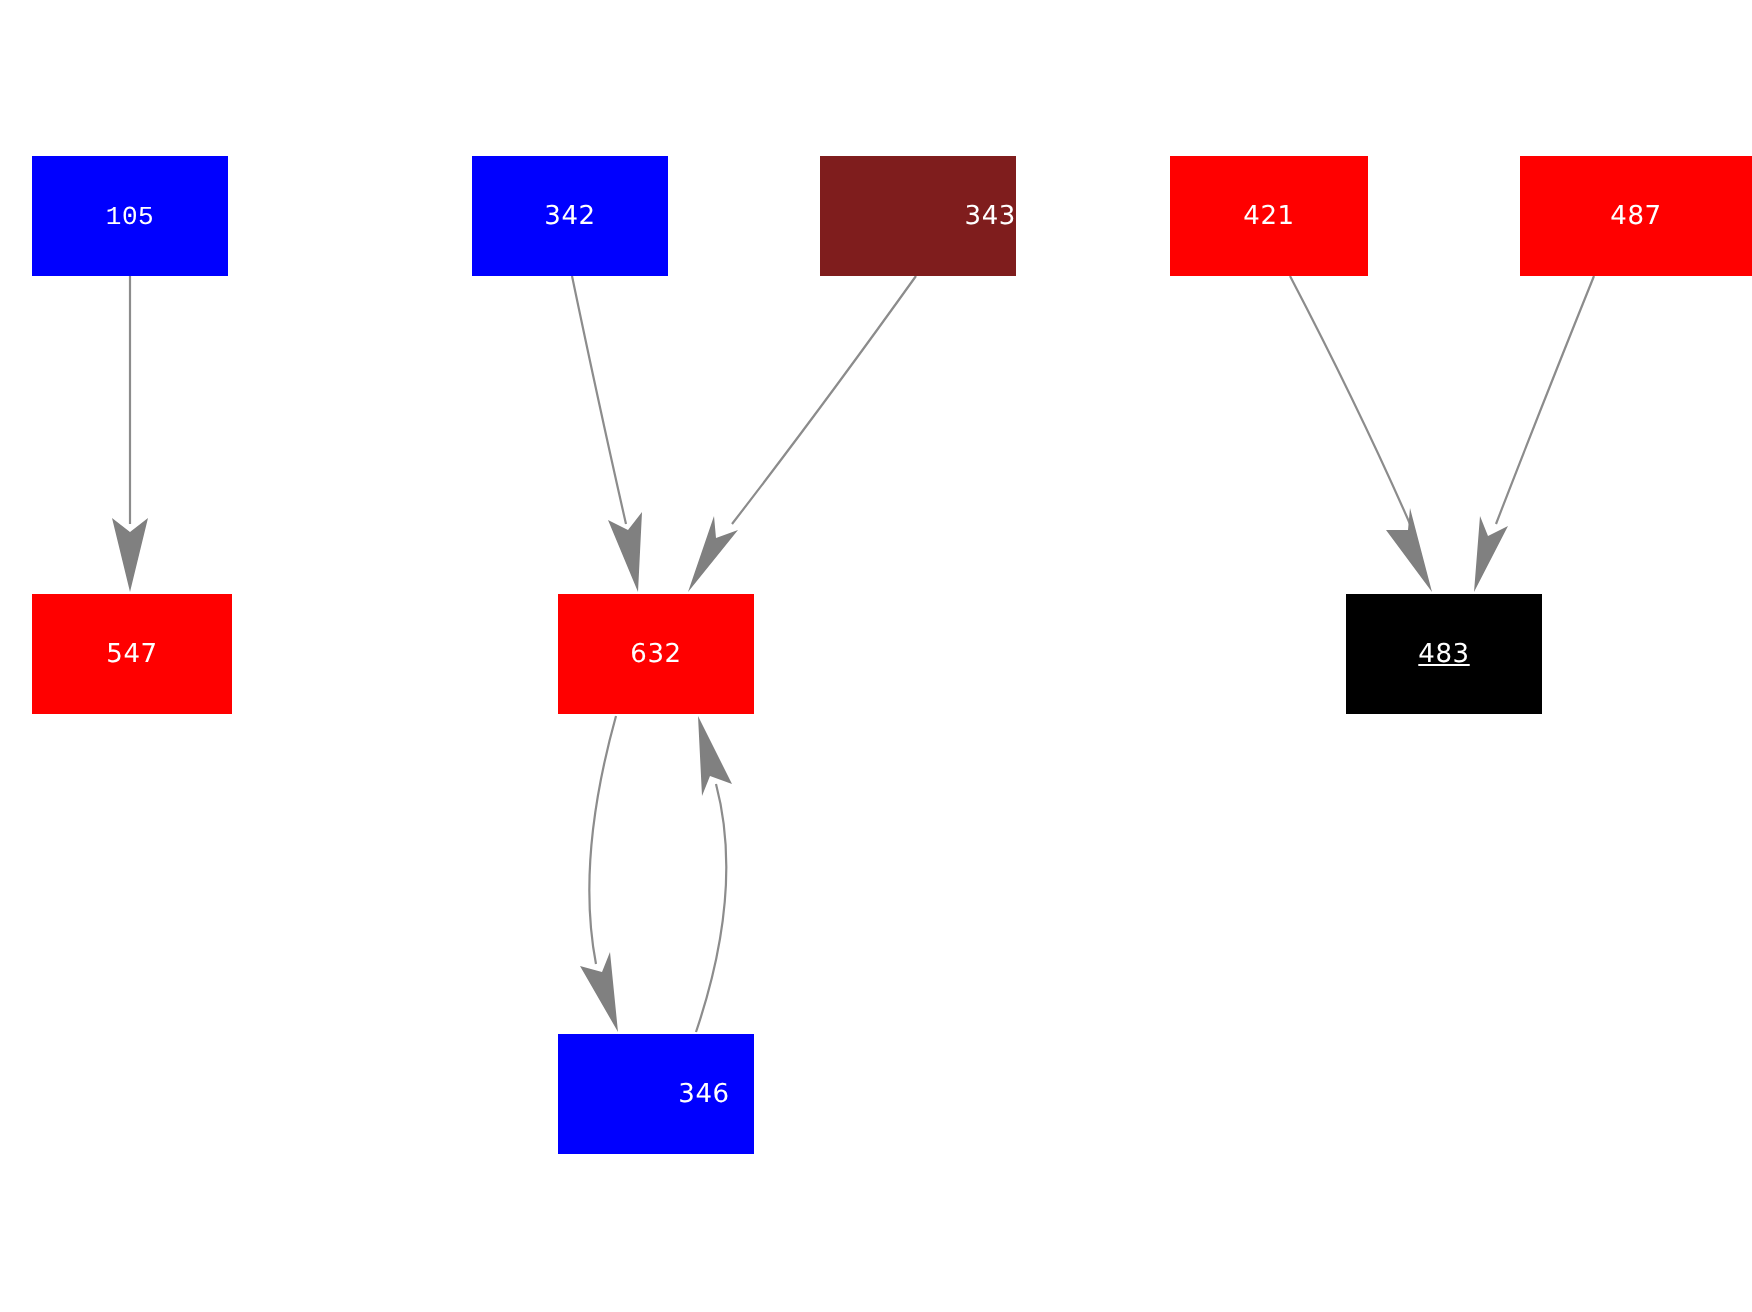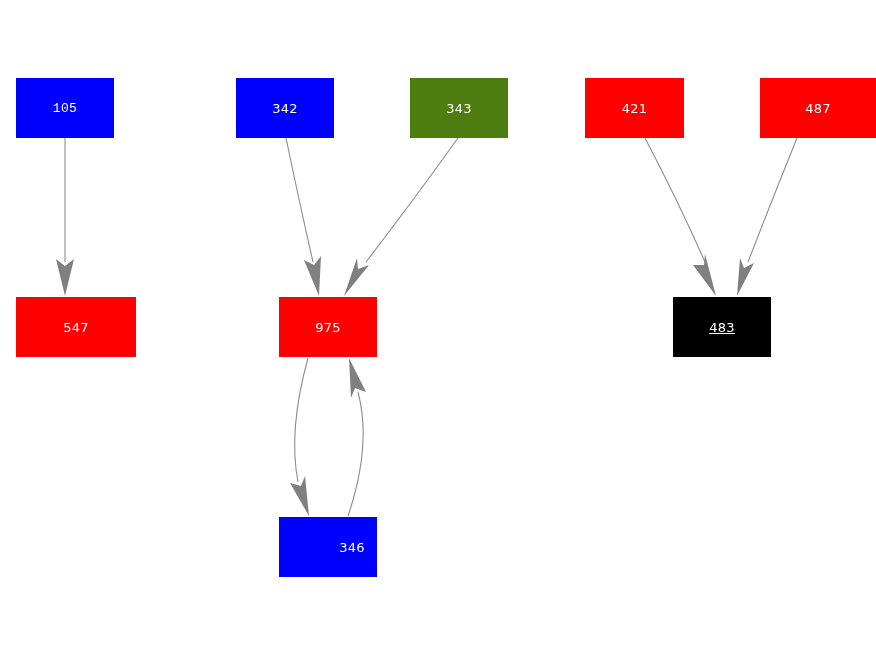--- a/index.html
+++ b/index.html
@@ -85,34 +85,34 @@
     <g>
       <path d="M 797,138 Q 770,205 748,262" stroke="#8c8c8c" stroke-width="1.1" fill="none"></path>
       <path d="M 737,296 L 740,258 L 744,268 L 754,263 Z" fill="#808080"></path>
     </g>
   </svg>
 
   <div class="node" style="left:16px; top:78px; width:98px; height:60px; background:#0000ff;font-family:Liberation Mono, monospace;">
     <span class="node-label">105</span>
   </div>
 
-  <div class="node" style="left:16px; top:297px; width:120px; height:60px; background:#ff0000;">
+  <div class="node" style="left:16px; top:297px; width:100px; height:60px; background:#ff0000;">
     <span class="node-label">547</span>
   </div>
 
   <div class="node" style="left:236px; top:78px; width:98px; height:60px; background:#0000ff;">
     <span class="node-label">342</span>
   </div>
 
-  <div class="node" style="left:410px; top:78px; width:98px; height:60px; background:#4d7c0f;">
+  <div class="node" style="left:410px; top:78px; width:98px; height:60px; background:#7f1d1d;justify-content:flex-end;">
     <span class="node-label">343</span>
   </div>
 
   <div class="node" style="left:279px; top:297px; width:98px; height:60px; background:#ff0000;">
-    <span class="node-label">975</span>
+    <span class="node-label">632</span>
   </div>
 
   <div class="node" style="left:279px; top:517px; width:98px; height:60px; background:#0000ff;padding-left:48px;">
     <span class="node-label">346</span>
   </div>
 
   <div class="node" style="left:585px; top:78px; width:99px; height:60px; background:#ff0000;">
     <span class="node-label">421</span>
   </div>
 

